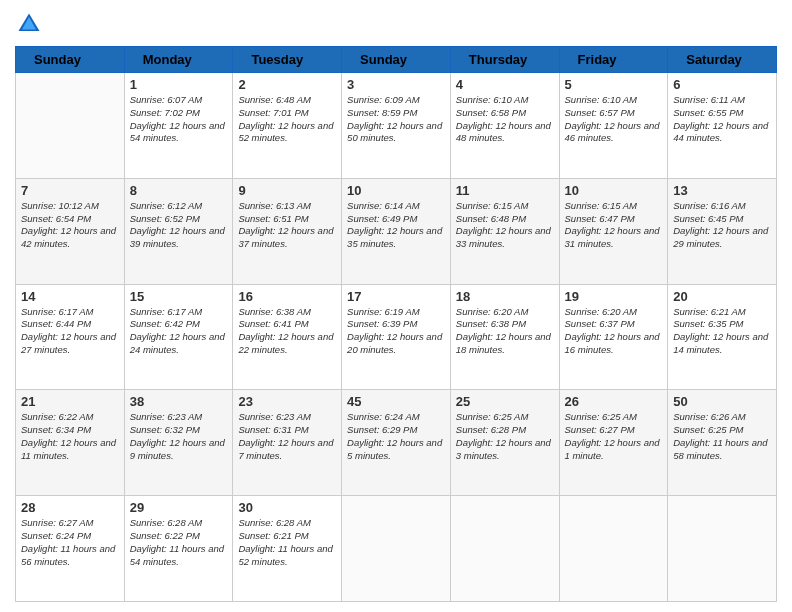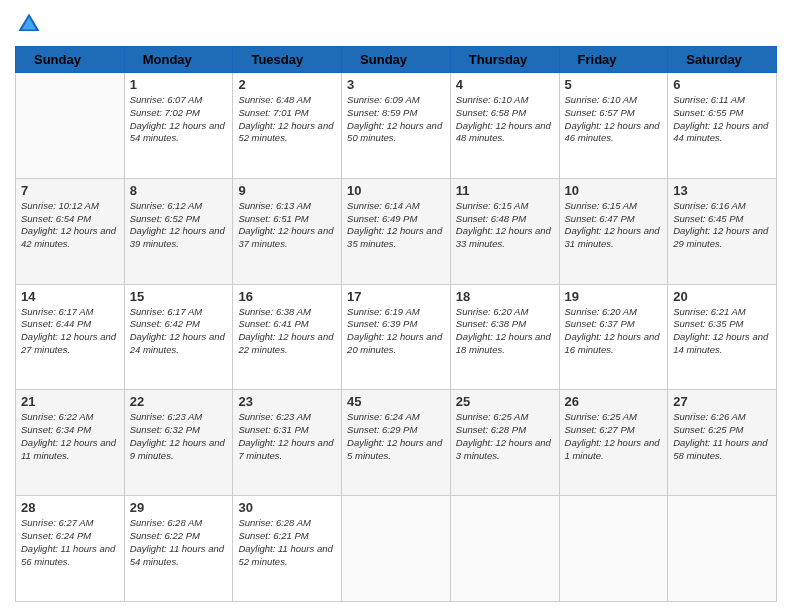--- a/index.html
+++ b/index.html
@@ -279,21 +279,21 @@
         </tr>
         <tr>
           <td>
             <span class="day-number">21</span>
             <div class="day-info">Sunrise: 6:22 AM
 Sunset: 6:34 PM
 Daylight: 12 hours
 and 11 minutes.</div>
           </td>
           <td>
-            <span class="day-number">22</span>
+            <span class="day-number">38</span>
             <div class="day-info">Sunrise: 6:23 AM
 Sunset: 6:32 PM
 Daylight: 12 hours
 and 9 minutes.</div>
           </td>
           <td>
             <span class="day-number">23</span>
             <div class="day-info">Sunrise: 6:23 AM
 Sunset: 6:31 PM
 Daylight: 12 hours
@@ -314,21 +314,21 @@
 and 3 minutes.</div>
           </td>
           <td>
             <span class="day-number">26</span>
             <div class="day-info">Sunrise: 6:25 AM
 Sunset: 6:27 PM
 Daylight: 12 hours
 and 1 minute.</div>
           </td>
           <td>
-            <span class="day-number">27</span>
+            <span class="day-number">50</span>
             <div class="day-info">Sunrise: 6:26 AM
 Sunset: 6:25 PM
 Daylight: 11 hours
 and 58 minutes.</div>
           </td>
         </tr>
         <tr>
           <td>
             <span class="day-number">28</span>
             <div class="day-info">Sunrise: 6:27 AM

